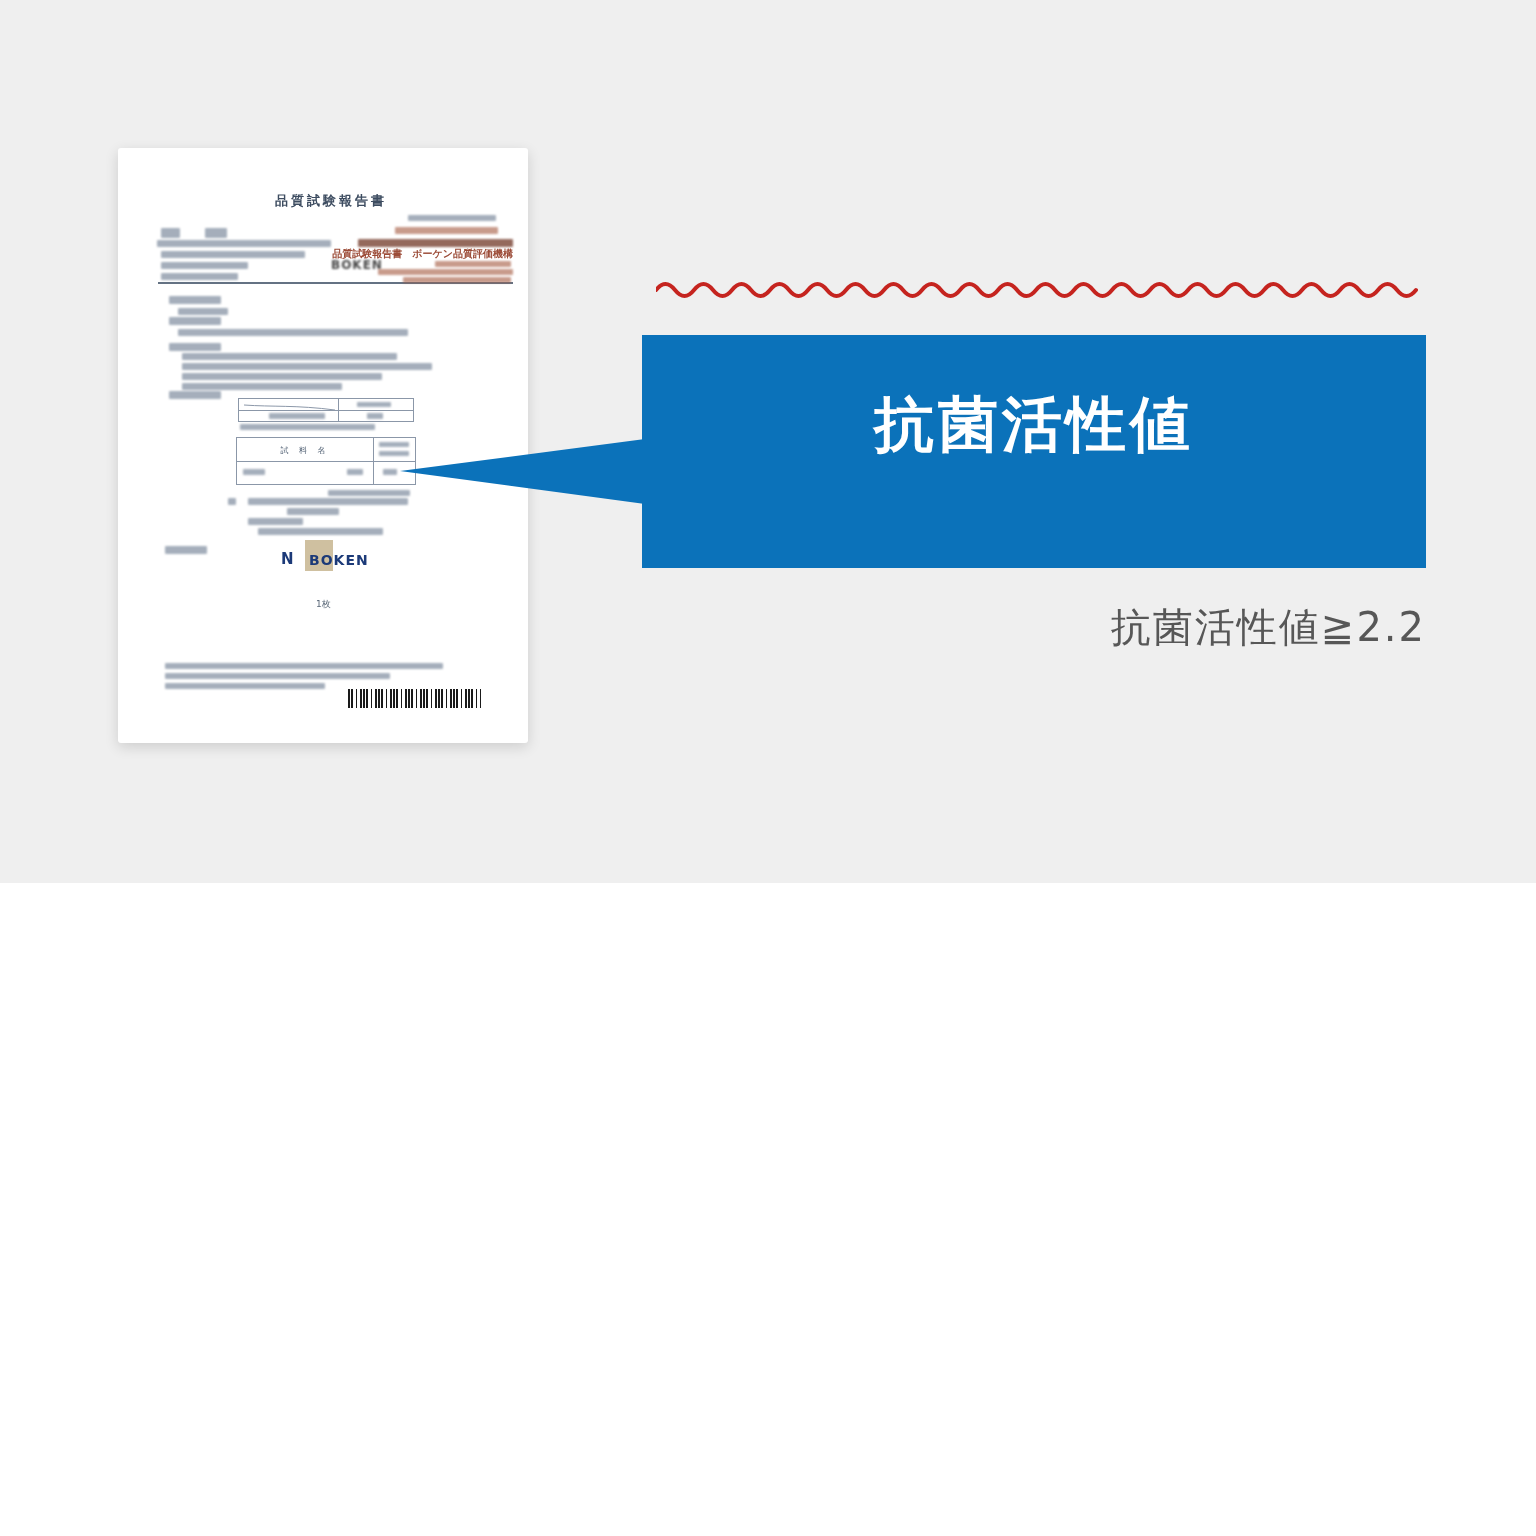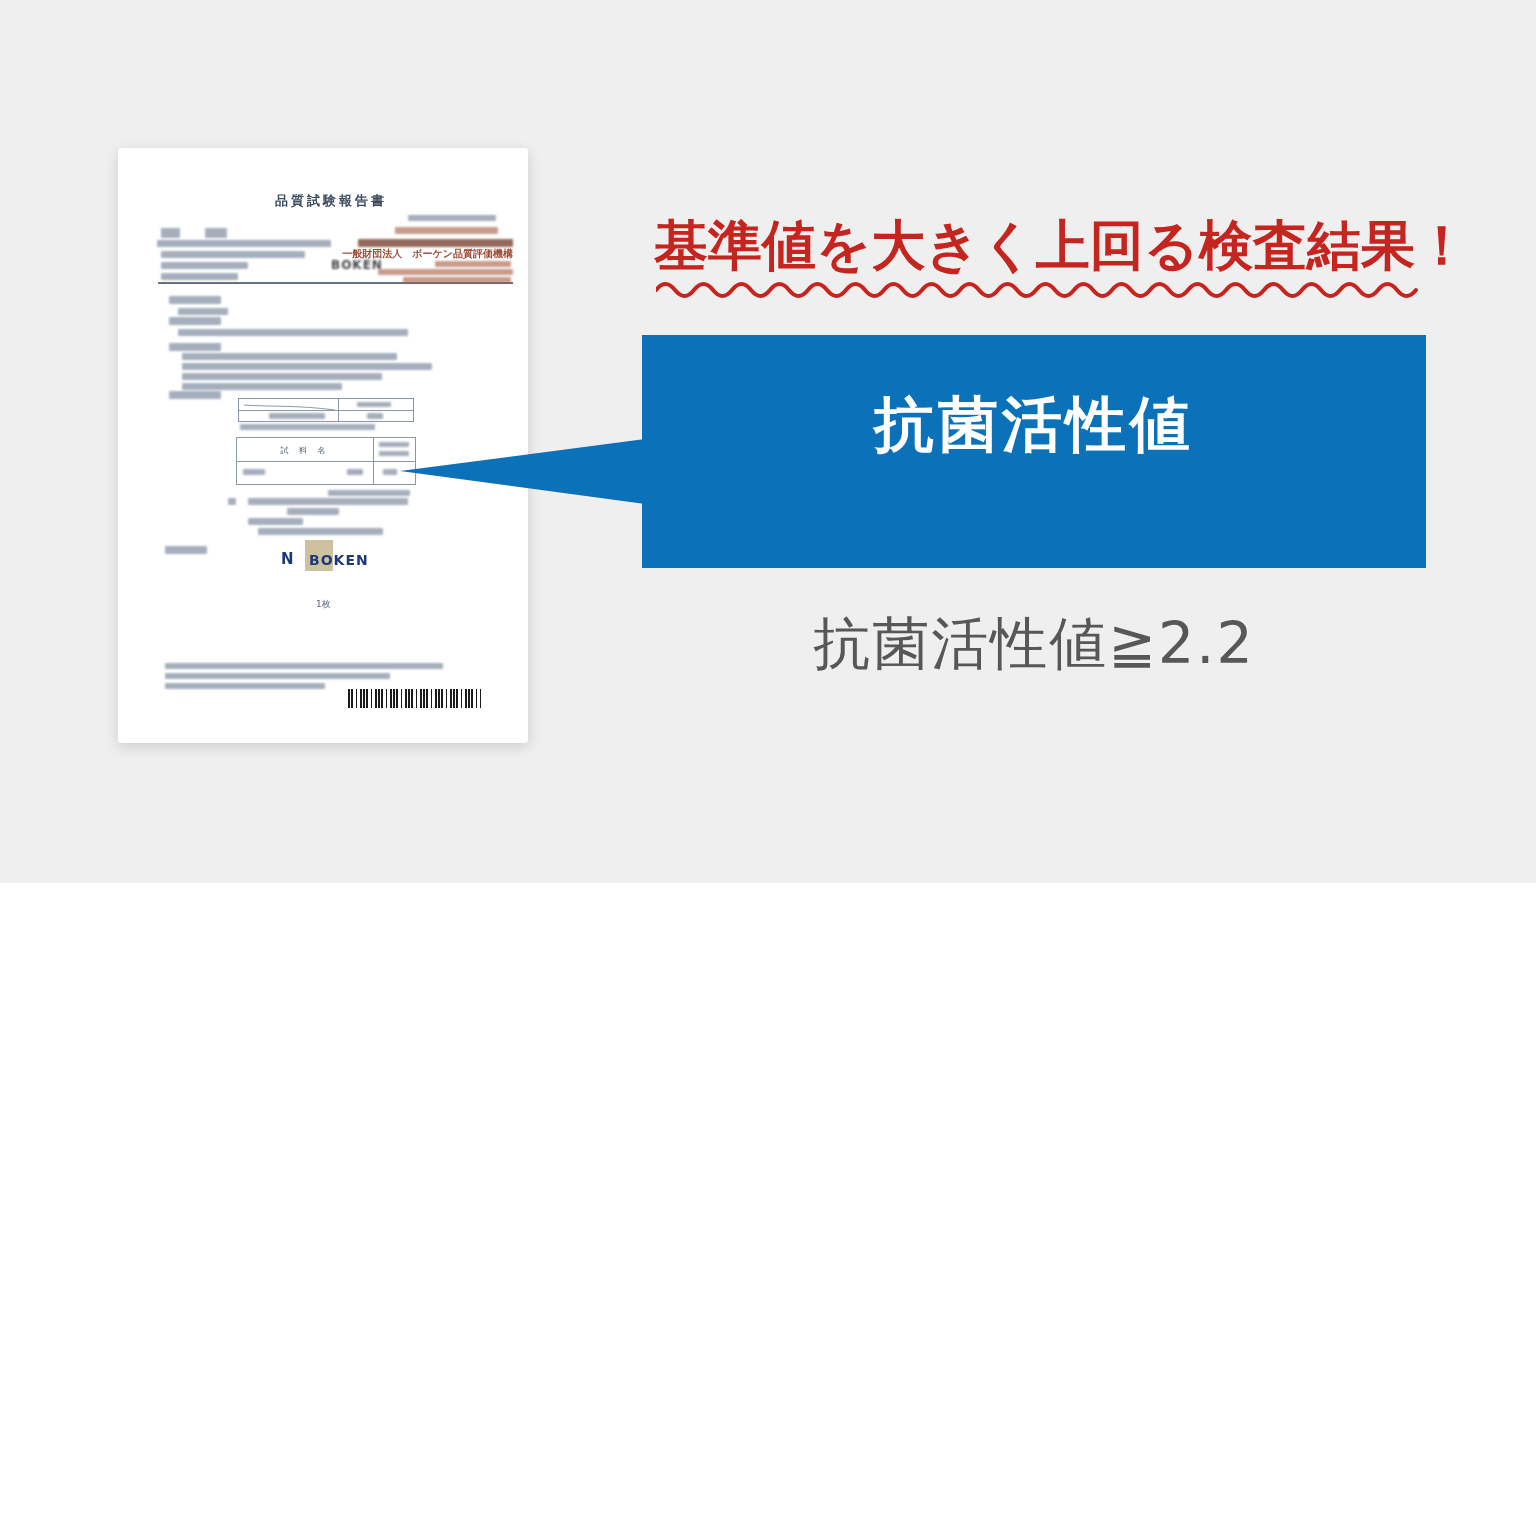--- a/index.html
+++ b/index.html
@@ -38,21 +38,21 @@
   .callout-tri{position:absolute;left:400px;top:435px;}
 
   .result-box{position:absolute;left:642px;top:335px;width:784px;height:233px;background:#0b72ba;}
   .result-inner{position:absolute;left:0;top:0;width:100%;height:100%;
     display:flex;justify-content:center;align-items:baseline;gap:68px;padding-top:50px;box-sizing:border-box;}
   .result-label{font-size:60px;font-weight:bold;color:#ffffff;letter-spacing:4px;white-space:nowrap;}
   .result-value{font-size:160px;font-weight:bold;color:#ffffff;line-height:1;font-family:"Liberation Sans","DejaVu Sans",sans-serif;}
 
   .std-wrap{position:absolute;left:642px;top:586px;width:784px;text-align:center;}
   .std-caption{font-size:33px;color:#636363;white-space:nowrap;}
-  .std-value{margin-top:20px;font-size:57px;color:#575757;letter-spacing:2px;white-space:nowrap;}
+  .std-value{margin-top:14px;font-size:40px;color:#575757;letter-spacing:2px;white-space:nowrap;text-align:right;}
 </style>
 </head>
 <body>
 
 <div id="canvas">
 
   <div class="top-section">
 
     <div class="paper">
       <div class="doc-title">品質試験報告書</div>
@@ -62,21 +62,21 @@
       <div class="b" style="left:43px;top:80px;width:19px;height:8px;border-bottom:2px solid #5c6d85;"></div>
       <div class="b" style="left:87px;top:80px;width:22px;height:8px;border-bottom:2px solid #5c6d85;"></div>
       <div class="b" style="left:39px;top:92px;width:174px;"></div>
       <div class="b" style="left:43px;top:103px;width:144px;"></div>
       <div class="b" style="left:43px;top:114px;width:87px;"></div>
       <div class="b" style="left:43px;top:125px;width:77px;"></div>
       <div class="rule" style="left:40px;top:134px;width:355px;"></div>
 
       <div class="b br" style="left:277px;top:79px;width:103px;"></div>
       <div class="b bd" style="left:240px;top:91px;width:155px;height:8px;"></div>
-      <div class="doc-small" style="left:213px;top:99px;width:182px;text-align:right;font-size:10px;">一般財団法人　ボーケン品質評価機構</div>
+      <div class="doc-small" style="left:213px;top:99px;width:182px;text-align:right;font-size:10px;">品質試験報告書　ボーケン品質評価機構</div>
       <div class="doc-boken-hdr" style="left:213px;top:110px;">BOKEN</div>
       <div class="b br" style="left:317px;top:113px;width:76px;height:6px;"></div>
       <div class="b br" style="left:260px;top:121px;width:135px;height:6px;"></div>
       <div class="b br" style="left:285px;top:129px;width:108px;height:6px;"></div>
 
       <div class="b" style="left:51px;top:148px;width:52px;height:8px;"></div>
       <div class="b" style="left:60px;top:160px;width:50px;"></div>
       <div class="b" style="left:51px;top:169px;width:52px;height:8px;"></div>
       <div class="b" style="left:60px;top:181px;width:230px;"></div>
       <div class="b" style="left:51px;top:195px;width:52px;height:8px;"></div>
@@ -121,21 +121,20 @@
       <div class="logo-sq"></div>
       <div class="logo-boken">BOKEN</div>
       <div class="sheet">1枚</div>
 
       <div class="b" style="left:47px;top:515px;width:278px;height:6px;"></div>
       <div class="b" style="left:47px;top:525px;width:225px;height:6px;"></div>
       <div class="b" style="left:47px;top:535px;width:160px;height:6px;"></div>
       <div class="barcode"></div>
     </div>
 
-    <div class="headline">基準値を大きく上回る検査結果！</div>
 
     <svg class="wave" width="762" height="22" viewBox="0 0 762 22">
       <path id="wave-path" fill="none" stroke-width="4" stroke-linecap="round" stroke="#c5241f" d="M0 12 Q 9.5 0 19 12 T 38 12 T 57 12 T 76 12 T 95 12 T 114 12 T 133 12 T 152 12 T 171 12 T 190 12 T 209 12 T 228 12 T 247 12 T 266 12 T 285 12 T 304 12 T 323 12 T 342 12 T 361 12 T 380 12 T 399 12 T 418 12 T 437 12 T 456 12 T 475 12 T 494 12 T 513 12 T 532 12 T 551 12 T 570 12 T 589 12 T 608 12 T 627 12 T 646 12 T 665 12 T 684 12 T 703 12 T 722 12 T 741 12 T 760 12"></path>
     </svg>
 
     <svg class="callout-tri" width="245" height="72" viewBox="0 0 245 72">
       <polygon points="0,36 245,4 245,69" fill="#0b72ba"></polygon>
     </svg>
 
     <div class="result-box">

